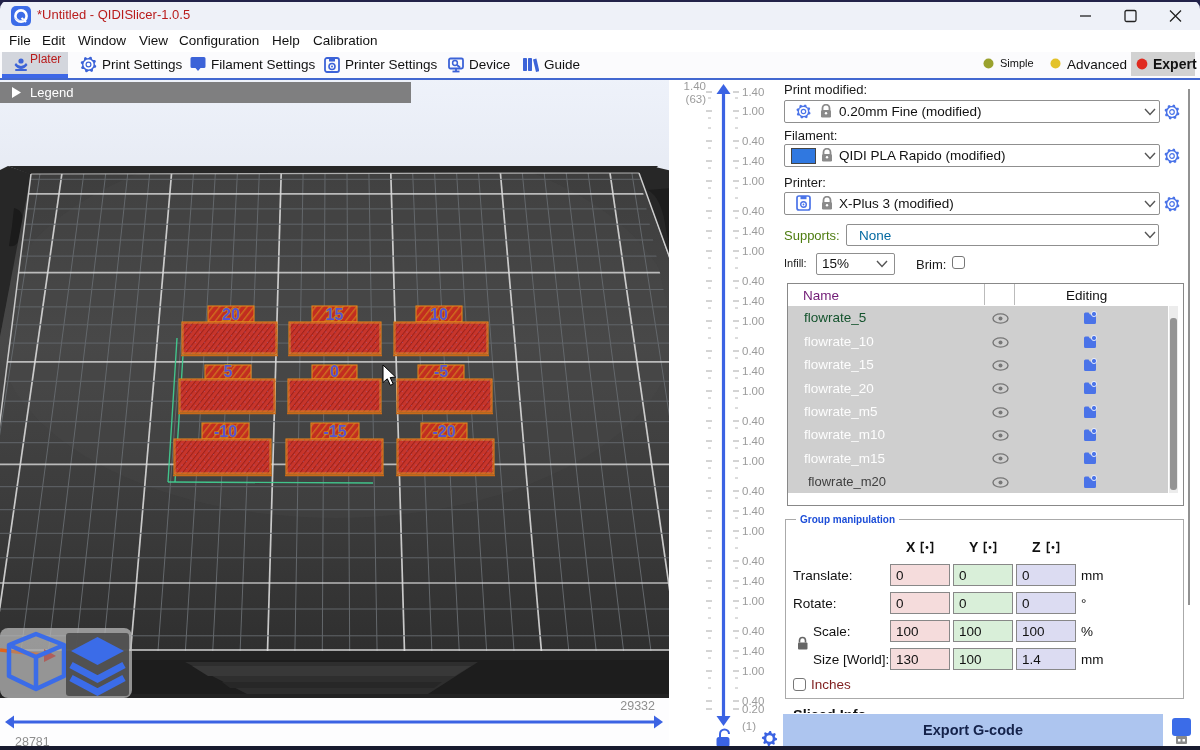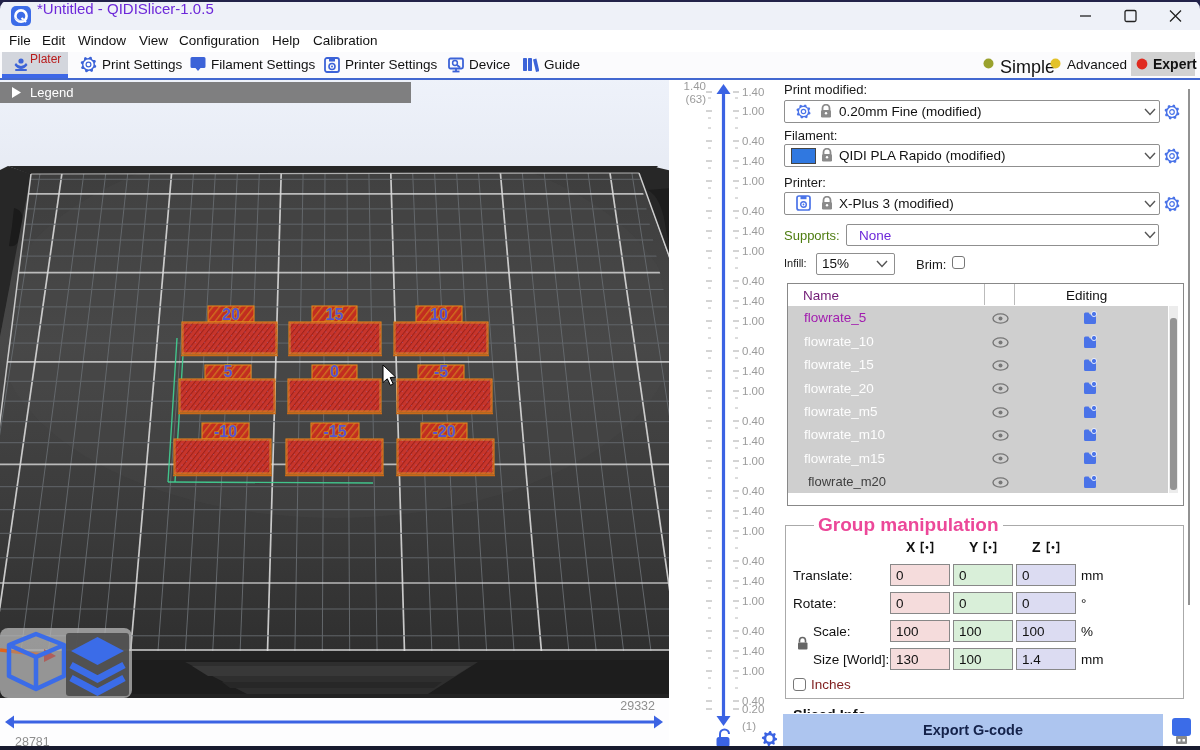--- a/index.html
+++ b/index.html
@@ -1,20 +1,20 @@
 <!DOCTYPE html>
 <html><head><meta charset="utf-8"><style>*{margin:0;padding:0;box-sizing:border-box}body{width:1200px;height:750px;position:relative;font-family:"Liberation Sans",sans-serif;overflow:hidden;background:#fff}.ab{position:absolute}</style></head><body>
 <div class="ab" style="left:0;top:0;width:1200px;height:30px;background:#eef1f8;border-top:2px solid #23234a"></div>
 <div class="ab" style="left:11px;top:6px;width:20px;height:20px;border-radius:5px;background:#3c6ce8"></div>
 <svg class="ab" style="left:11px;top:6px" width="20" height="20">
     <circle cx="10" cy="10" r="5.6" fill="none" stroke="#fff" stroke-width="2.6"></circle>
     <path d="M10.5,12 L15,16" stroke="#fff" stroke-width="2.2"></path>
     <path d="M4,12 Q7,16 13,14" stroke="#cdd9f8" stroke-width="1.2" fill="none"></path>
   </svg>
-<div class="ab" style="left:37px;top:0;font-size:15px;color:#6d28d9">*Untitled - QIDISlicer-1.0.5</div>
+<div class="ab" style="left:37px;top:7px;font-size:13px;color:#b91c1c">*Untitled - QIDISlicer-1.0.5</div>
 <svg class="ab" style="left:1076px;top:8px" width="110" height="16">
     <line x1="4" y1="8" x2="15" y2="8" stroke="#222" stroke-width="1.3"></line>
     <rect x="49" y="2.5" width="11" height="11" rx="1.5" fill="none" stroke="#222" stroke-width="1.3"></rect>
     <path d="M94,2.5 L105,13.5 M105,2.5 L94,13.5" stroke="#222" stroke-width="1.3"></path>
   </svg>
 <svg class="ab" style="left:0;top:0;z-index:9" width="10" height="10">
     <path d="M0,0 L9,0 A9,9 0 0 0 0,9 Z" fill="#23234a"></path>
   </svg>
 <svg class="ab" style="left:1190px;top:0;z-index:9" width="10" height="10">
     <path d="M10,0 L1,0 A9,9 0 0 1 10,9 Z" fill="#23234a"></path>
@@ -68,21 +68,21 @@
     <g fill="#3c63d8">
       <rect x="1" y="2" width="4" height="13" rx="0.8"></rect>
       <rect x="6" y="2" width="4" height="13" rx="0.8"></rect>
       <path d="M11,3.5 l3.4,-0.9 l3,12.6 l-3.4,0.9 z"></path>
     </g>
   </svg>
 <div class="ab" style="left:544px;top:57px;font-size:13.5px;color:#111">Guide</div>
 <svg class="ab" style="left:983px;top:58px" width="11" height="11">
     <circle cx="5.5" cy="5.5" r="5" fill="#9aa22e"></circle>
   </svg>
-<div class="ab" style="left:1000px;top:57px;font-size:18px;color:#111">Simple</div>
+<div class="ab" style="left:1000px;top:57px;font-size:11px;color:#111">Simple</div>
 <svg class="ab" style="left:1050px;top:58px" width="11" height="11">
     <circle cx="5.5" cy="5.5" r="5" fill="#e3c229"></circle>
   </svg>
 <div class="ab" style="left:1067px;top:57px;font-size:13.5px;color:#111">Advanced</div>
 <div class="ab" style="left:1131px;top:52px;width:64px;height:24px;background:#d2d2d2"></div>
 <svg class="ab" style="left:1136px;top:58px" width="12" height="12">
     <circle cx="6" cy="6" r="5.4" fill="#e02b20"></circle>
   </svg>
 <div class="ab" style="left:1153px;top:56px;font-size:14px;font-weight:bold;color:#111">Expert</div>
 <svg width="669" height="672" viewBox="0 0 669 672" style="position:absolute;left:0;top:78px">
@@ -495,39 +495,39 @@
 <svg class="ab" style="left:1144px;top:200px" width="12" height="8">
     <path d="M1,1 L6,6.5 L11,1" fill="none" stroke="#555" stroke-width="1.4"></path>
   </svg>
 <svg class="ab" style="left:1164px;top:196px" width="16" height="16">
     <polygon points="15.4,9.5 15.0,10.9 13.0,11.4 12.3,12.3 12.2,14.3 10.9,15.0 9.2,14.0 8.0,14.1 6.5,15.4 5.1,15.0 4.6,13.0 3.7,12.3 1.7,12.2 1.0,10.9 2.0,9.2 1.9,8.0 0.6,6.5 1.0,5.1 3.0,4.6 3.7,3.7 3.8,1.7 5.1,1.0 6.8,2.0 8.0,1.9 9.5,0.6 10.9,1.0 11.4,3.0 12.3,3.7 14.3,3.8 15.0,5.1 14.0,6.8 14.1,8.0" fill="#4a73e8"></polygon>
     <circle cx="8" cy="8" r="4.7" fill="#fff"></circle>
     <circle cx="8" cy="8" r="2.3" fill="none" stroke="#4a73e8" stroke-width="1.2"></circle>
   </svg>
 <div class="ab" style="left:784px;top:228px;font-size:13px;color:#4d7c0f">Supports:</div>
 <div class="ab" style="left:846px;top:224px;width:313px;height:22px;border:1px solid #8f8f8f;border-radius:2px;background:#fff"></div>
-<div class="ab" style="left:859px;top:228px;font-size:13.5px;color:#6d28d9">None</div>
+<div class="ab" style="left:859px;top:228px;font-size:13.5px;color:#0369a1">None</div>
 <svg class="ab" style="left:1144px;top:231px" width="12" height="8">
     <path d="M1,1 L6,6.5 L11,1" fill="none" stroke="#555" stroke-width="1.4"></path>
   </svg>
 <div class="ab" style="left:784px;top:257px;font-size:11px;color:#1a1a1a">Infill:</div>
 <div class="ab" style="left:816px;top:253px;width:79px;height:22px;border:1px solid #8f8f8f;border-radius:2px;background:#fff"></div>
 <div class="ab" style="left:822px;top:256px;font-size:13.5px;color:#111">15%</div>
 <svg class="ab" style="left:876px;top:260px" width="12" height="8">
     <path d="M1,1 L6,6.5 L11,1" fill="none" stroke="#555" stroke-width="1.4"></path>
   </svg>
 <div class="ab" style="left:916px;top:257px;font-size:13px;color:#1a1a1a">Brim:</div>
 <div class="ab" style="left:952px;top:256px;width:13px;height:13px;border:1px solid #777;border-radius:3px;background:#fff"></div>
 <div class="ab" style="left:787px;top:283px;width:397px;height:223px;border:1px solid #888;background:#fff"></div>
 <div class="ab" style="left:803px;top:288px;font-size:13.5px;color:#701a75">Name</div>
 <div class="ab" style="left:984px;top:284px;width:1px;height:21px;background:#bbb"></div>
 <div class="ab" style="left:1014px;top:284px;width:1px;height:21px;background:#bbb"></div>
 <div class="ab" style="left:1066px;top:288px;font-size:13.5px;color:#111">Editing</div>
 <div class="ab" style="left:788px;top:306px;width:380px;height:187px;background:#cfcfcf"></div>
-<div class="ab" style="left:804px;top:310px;font-size:13.5px;color:#a21caf">flowrate_5</div>
+<div class="ab" style="left:804px;top:310px;font-size:13.5px;color:#14532d">flowrate_5</div>
 <svg class="ab" style="left:992px;top:313px" width="17" height="11">
     <ellipse cx="8.5" cy="5.5" rx="7.5" ry="4.6" fill="none" stroke="#777" stroke-width="1.4"></ellipse>
     <circle cx="8.5" cy="5.5" r="2" fill="#777"></circle>
   </svg>
 <svg class="ab" style="left:1083px;top:311px" width="15" height="14">
     <path d="M1,3 a1.5,1.5 0 0 1 1.5,-1.5 h3 l1.5,2 h4.5 a1.5,1.5 0 0 1 1.5,1.5 v6.5 a1.5,1.5 0 0 1 -1.5,1.5 h-9 a1.5,1.5 0 0 1 -1.5,-1.5 z" fill="#4a73e8"></path>
     <circle cx="11" cy="3" r="2.6" fill="#4a73e8" stroke="#fff" stroke-width="0.8"></circle>
   </svg>
 <div class="ab" style="left:804px;top:334px;font-size:13.5px;color:#fdfdfd">flowrate_10</div>
 <svg class="ab" style="left:992px;top:337px" width="17" height="11">
@@ -589,21 +589,21 @@
     <circle cx="8.5" cy="5.5" r="2" fill="#777"></circle>
   </svg>
 <svg class="ab" style="left:1083px;top:475px" width="15" height="14">
     <path d="M1,3 a1.5,1.5 0 0 1 1.5,-1.5 h3 l1.5,2 h4.5 a1.5,1.5 0 0 1 1.5,1.5 v6.5 a1.5,1.5 0 0 1 -1.5,1.5 h-9 a1.5,1.5 0 0 1 -1.5,-1.5 z" fill="#4a73e8"></path>
     <circle cx="11" cy="3" r="2.6" fill="#4a73e8" stroke="#fff" stroke-width="0.8"></circle>
   </svg>
 <div class="ab" style="left:1169px;top:306px;width:9px;height:187px;background:#ececec"></div>
 <div class="ab" style="left:1170px;top:318px;width:7px;height:172px;background:#949494;border-radius:3px"></div>
 <div class="ab" style="left:1188px;top:89px;width:2px;height:516px;background:#929292"></div>
 <fieldset class="ab" style="left:785px;top:514px;width:399px;height:185px;border:1px solid #aaa;border-radius:0">
-    <legend style="margin-left:28px;padding:0 4px;font-size:19px;font-weight:bold;color:#ec4899">Group manipulation</legend>
+    <legend style="margin-left:10px;padding:0 4px;font-size:10px;font-weight:bold;color:#1d4ed8">Group manipulation</legend>
   </fieldset>
 <div class="ab" style="left:906px;top:539px;font-size:14px;font-weight:bold;color:#111">X</div>
 <svg class="ab" style="left:920px;top:541px" width="14" height="13">
     <path d="M4,1.5 H1.5 V11.5 H4 M10,1.5 H12.5 V11.5 H10" fill="none" stroke="#111" stroke-width="1.6"></path>
     <circle cx="7" cy="6.5" r="1.4" fill="#111"></circle>
   </svg>
 <div class="ab" style="left:969px;top:539px;font-size:14px;font-weight:bold;color:#111">Y</div>
 <svg class="ab" style="left:983px;top:541px" width="14" height="13">
     <path d="M4,1.5 H1.5 V11.5 H4 M10,1.5 H12.5 V11.5 H10" fill="none" stroke="#111" stroke-width="1.6"></path>
     <circle cx="7" cy="6.5" r="1.4" fill="#111"></circle>

